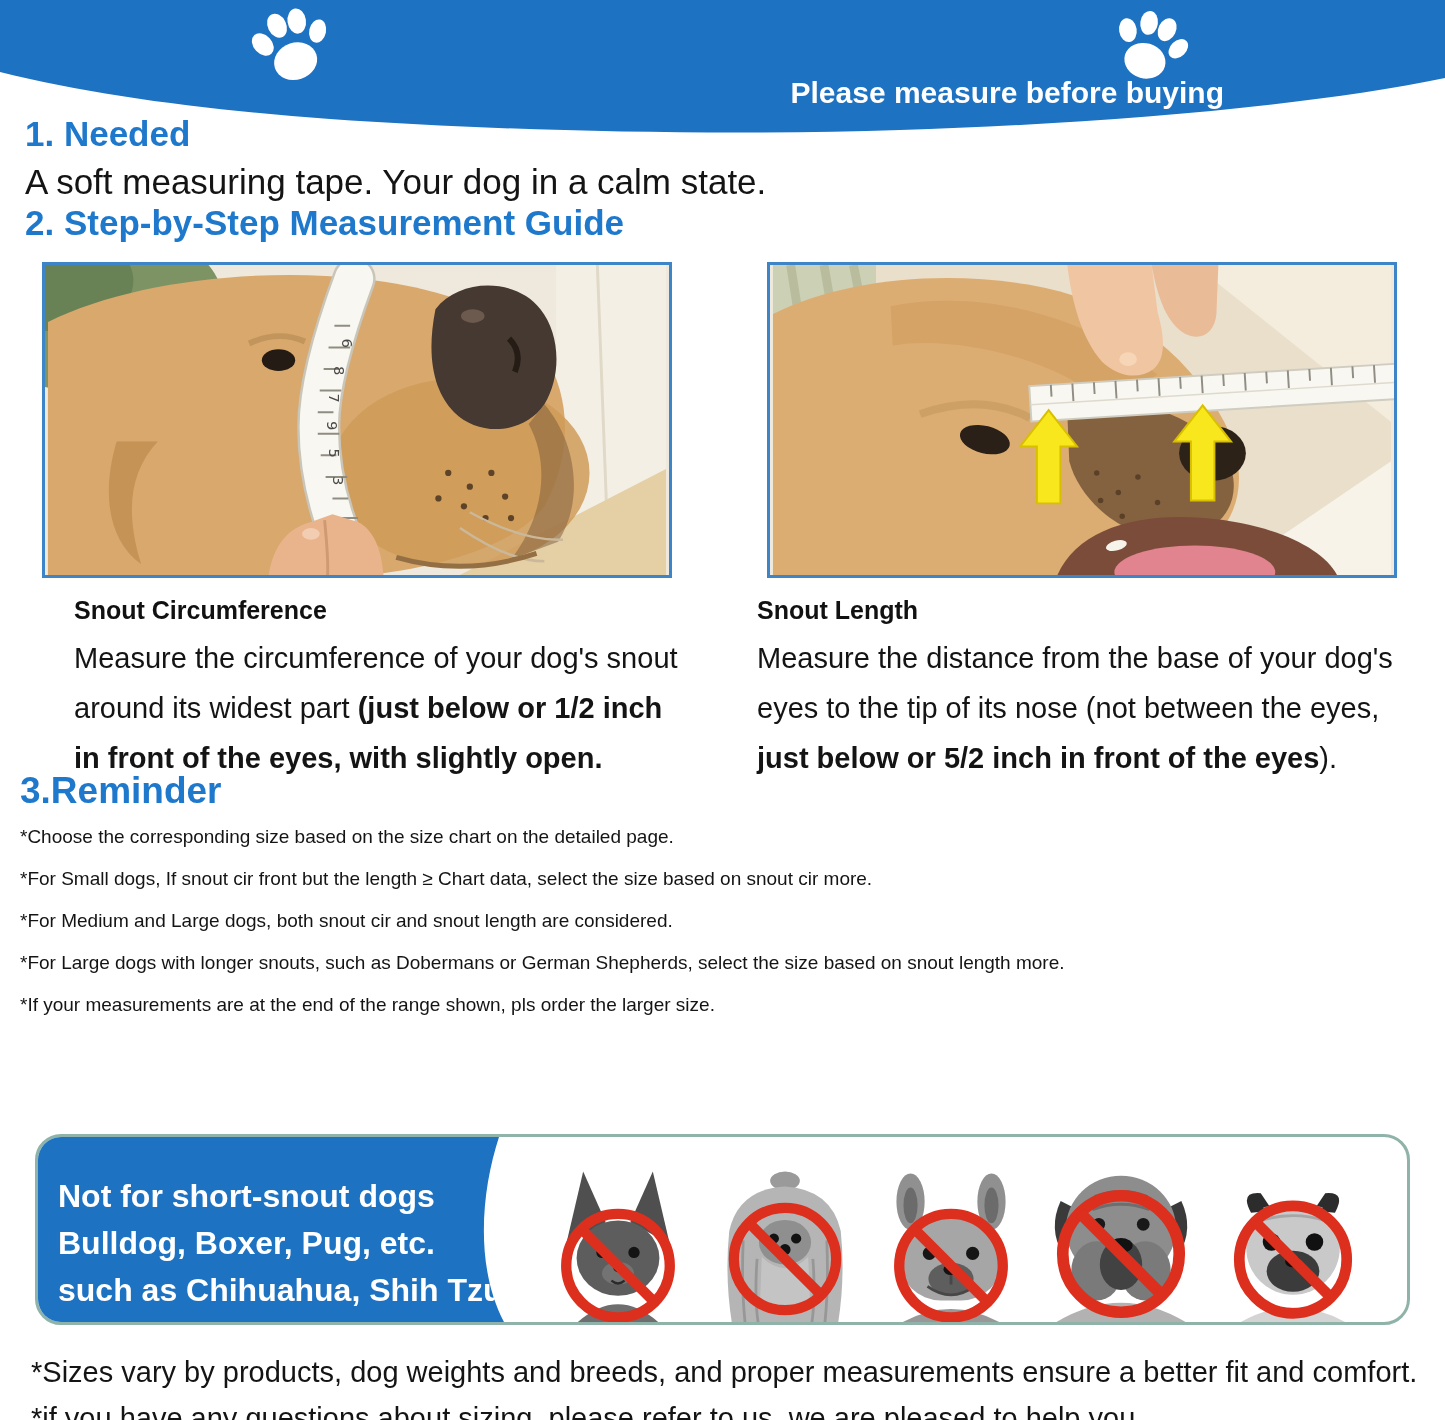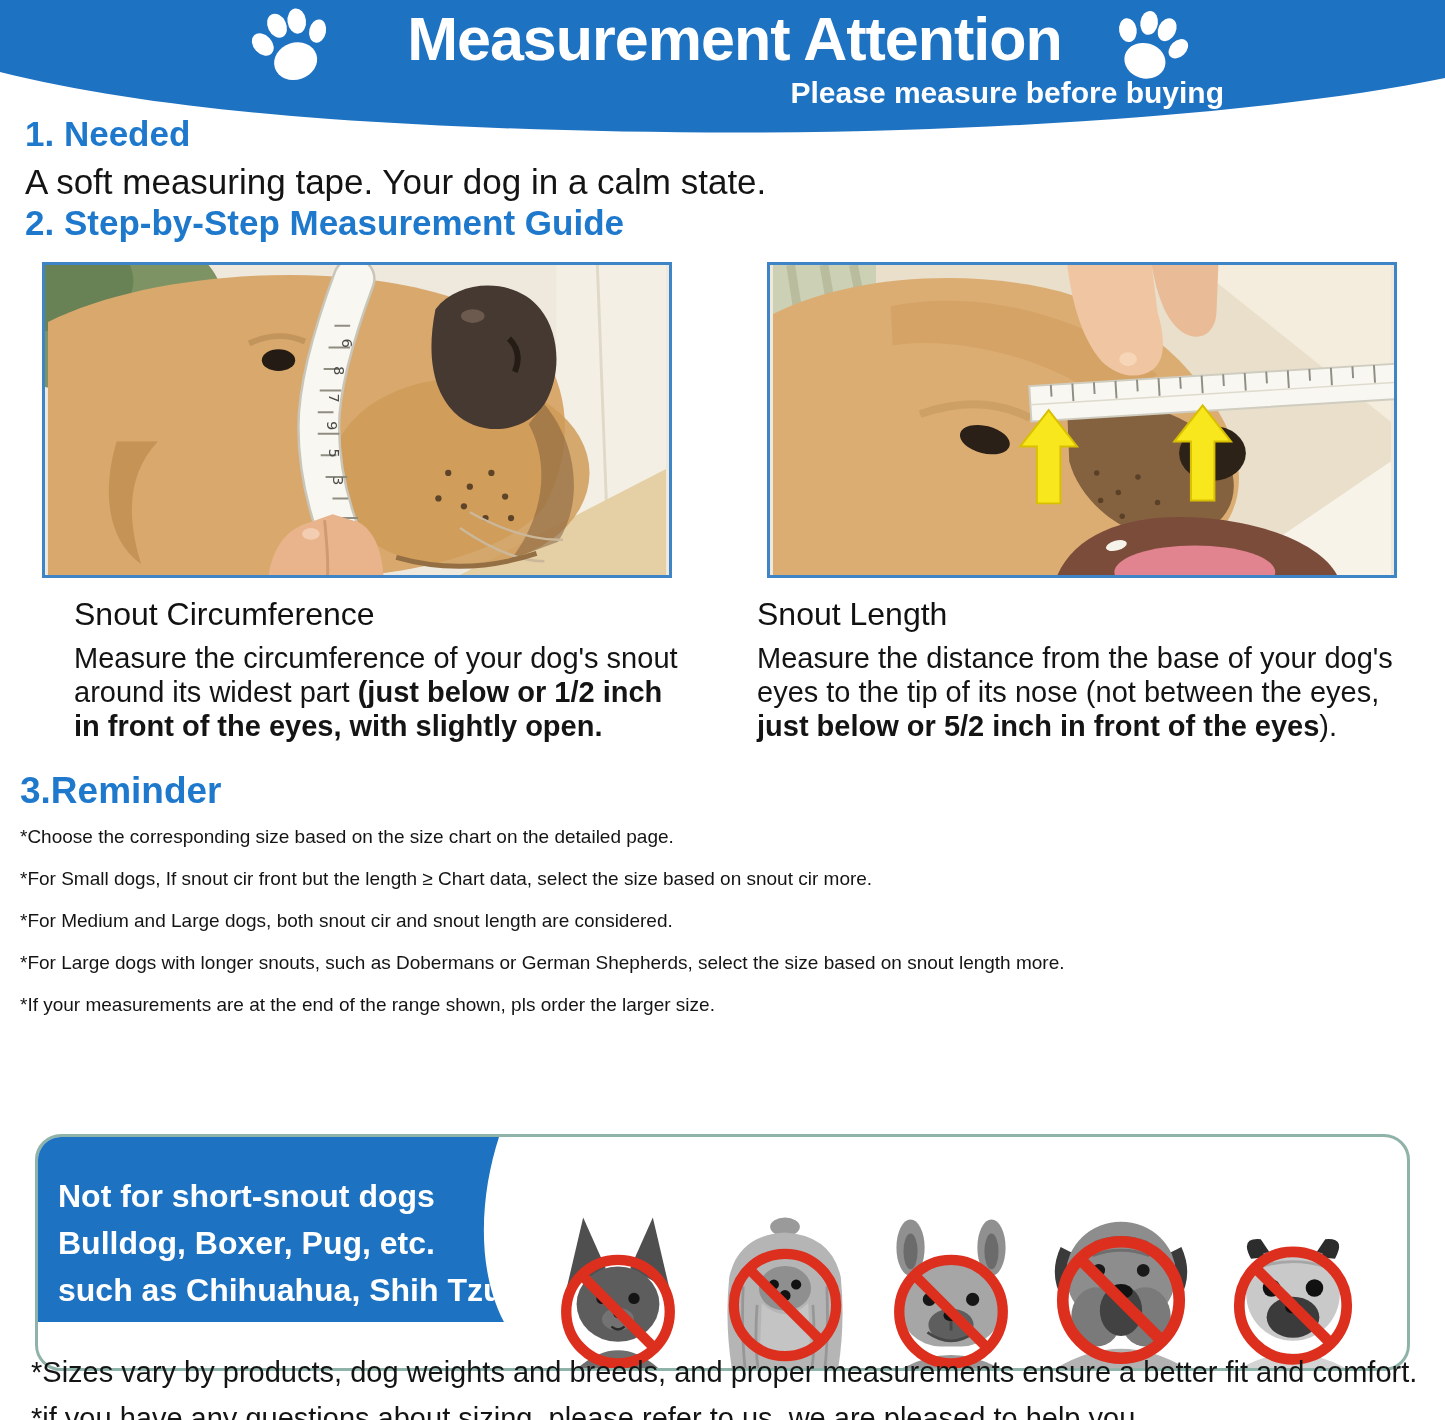--- a/index.html
+++ b/index.html
@@ -23,28 +23,28 @@
   
   .photo{position:absolute;top:262px;width:630px;height:316px;border:3px solid #3d85c6;
          box-sizing:border-box;overflow:hidden;background:#eee9dc;}
   .photo svg{display:block;width:100%;height:100%;}
   .photo-l{left:42px;}
   .photo-r{left:767px;}
   
   .cap{position:absolute;top:596px;}
   .cap-l{left:74px;width:614px;}
   .cap-r{left:757px;width:648px;}
-  .cap h3{margin:0;font-size:32px;font-weight:400;color:#111;}
-  .cap p{margin:8px 0 0;font-size:29px;line-height:34px;color:#141414;}
+  .cap h3{margin:0;font-size:25px;font-weight:700;color:#111;}
+  .cap p{margin:8px 0 0;font-size:29px;line-height:50px;color:#141414;}
   .cap p b{font-weight:800;}
   
   .reminder{position:absolute;top:816px;left:20px;width:1408px;}
   .reminder p{margin:0;font-size:19px;line-height:42px;}
   
-  .warn{position:absolute;top:1134px;left:35px;width:1375px;height:237px;background:#fff;
+  .warn{position:absolute;top:1134px;left:35px;width:1375px;height:191px;background:#fff;
         border:3px solid #8fb3a9;border-radius:26px;box-sizing:border-box;overflow:hidden;}
   .warn-blue{position:absolute;left:0;top:0;width:480px;height:185px;display:block;}
   .warn-text{position:absolute;left:20px;top:36px;color:#fff;font-size:32px;font-weight:700;line-height:47px;}
   .dog{position:absolute;bottom:-2px;display:block;}
   .dog-chi{left:500px;width:160px;height:160px;}
   .dog-shi{left:668px;width:158px;height:158px;}
   .dog-fbd{left:833px;width:160px;height:160px;}
   .dog-box{left:993px;width:180px;height:180px;bottom:-4px;}
   .dog-pug{left:1172px;width:166px;height:166px;}
   
@@ -70,21 +70,20 @@
   </svg>
   <svg class="paw paw-r" viewBox="0 0 100 100">
     <g fill="#ffffff">
       <ellipse cx="50" cy="64" rx="26" ry="22"></ellipse>
       <ellipse cx="19" cy="33" rx="11" ry="15" transform="rotate(-25 19 33)"></ellipse>
       <ellipse cx="42" cy="17" rx="11" ry="15" transform="rotate(-8 42 17)"></ellipse>
       <ellipse cx="66" cy="19" rx="11" ry="15" transform="rotate(10 66 19)"></ellipse>
       <ellipse cx="86" cy="38" rx="10" ry="14" transform="rotate(30 86 38)"></ellipse>
     </g>
   </svg>
-  <div class="hdr-title">Measurement Attention</div>
   <div class="hdr-sub">Please measure before buying</div>
 
   <h2 class="sec-h h-needed">1. Needed</h2>
   <p class="needed-body">A soft measuring tape. Your dog in a calm state.</p>
 
   <h2 class="sec-h h-guide">2. Step-by-Step Measurement Guide</h2>
 
   <figure class="photo photo-l" style="margin:0">
     <svg viewBox="0 0 630 316">
       <rect width="630" height="316" fill="#eee9dc"></rect>

